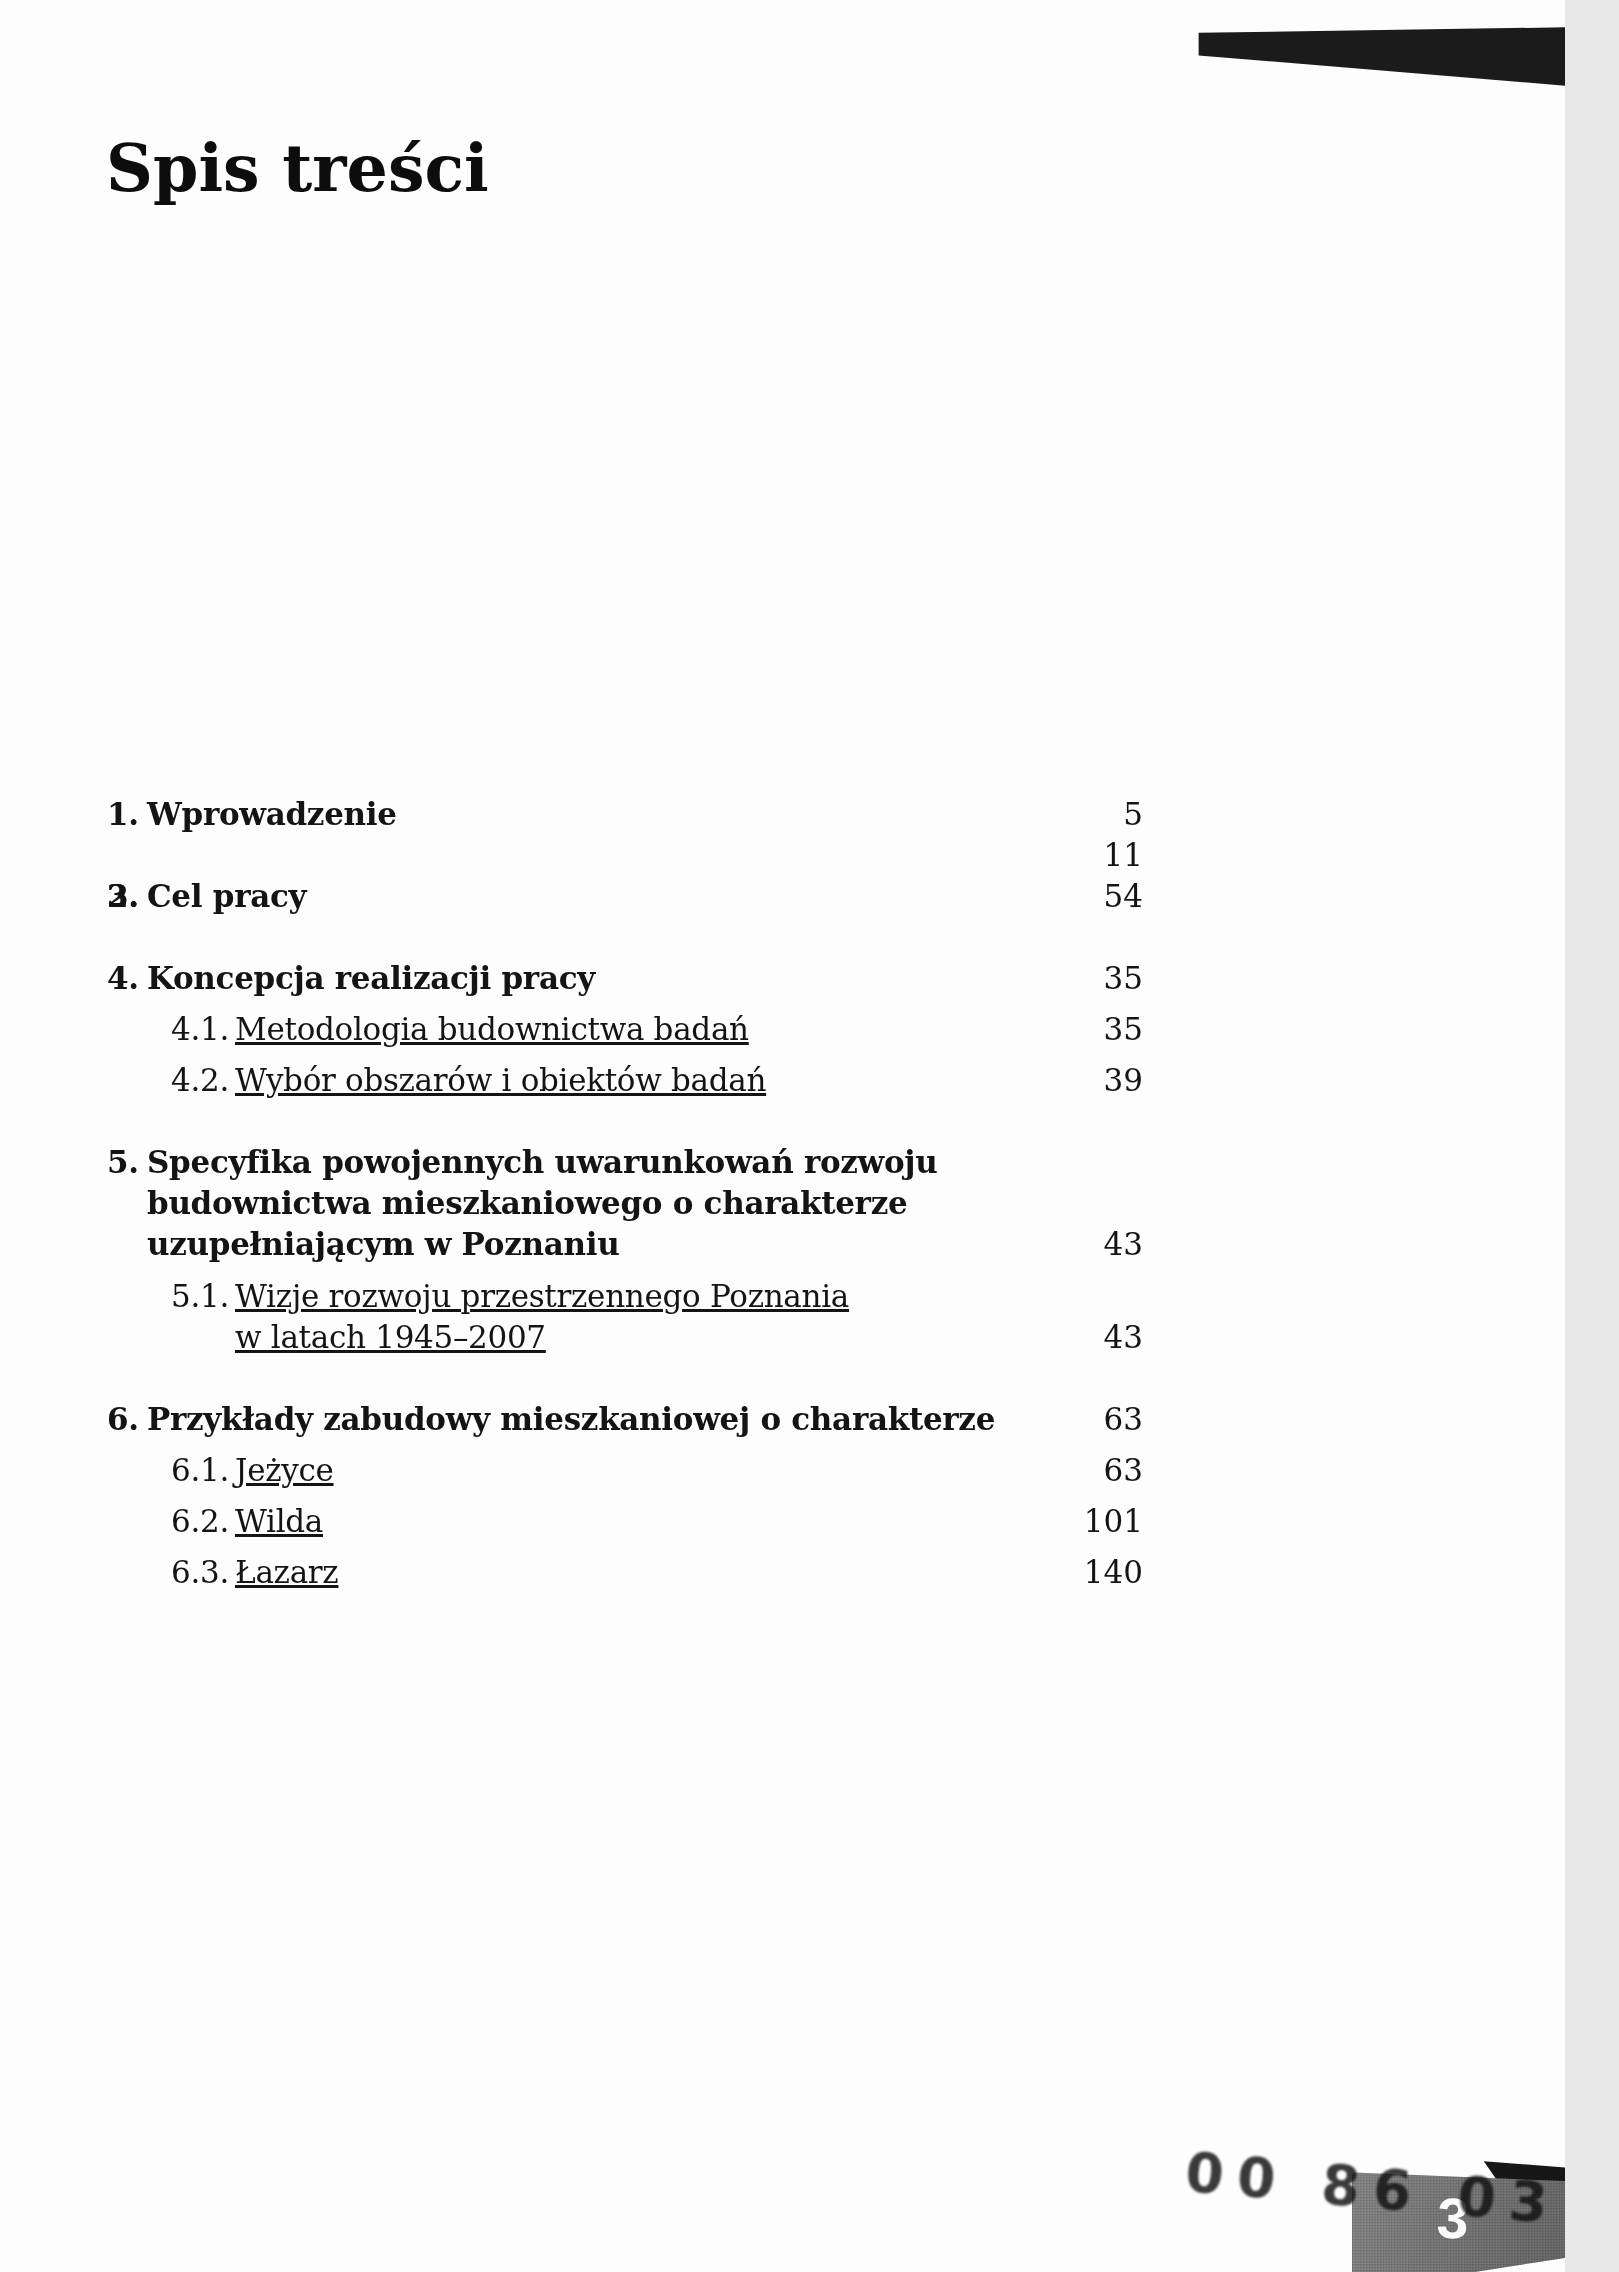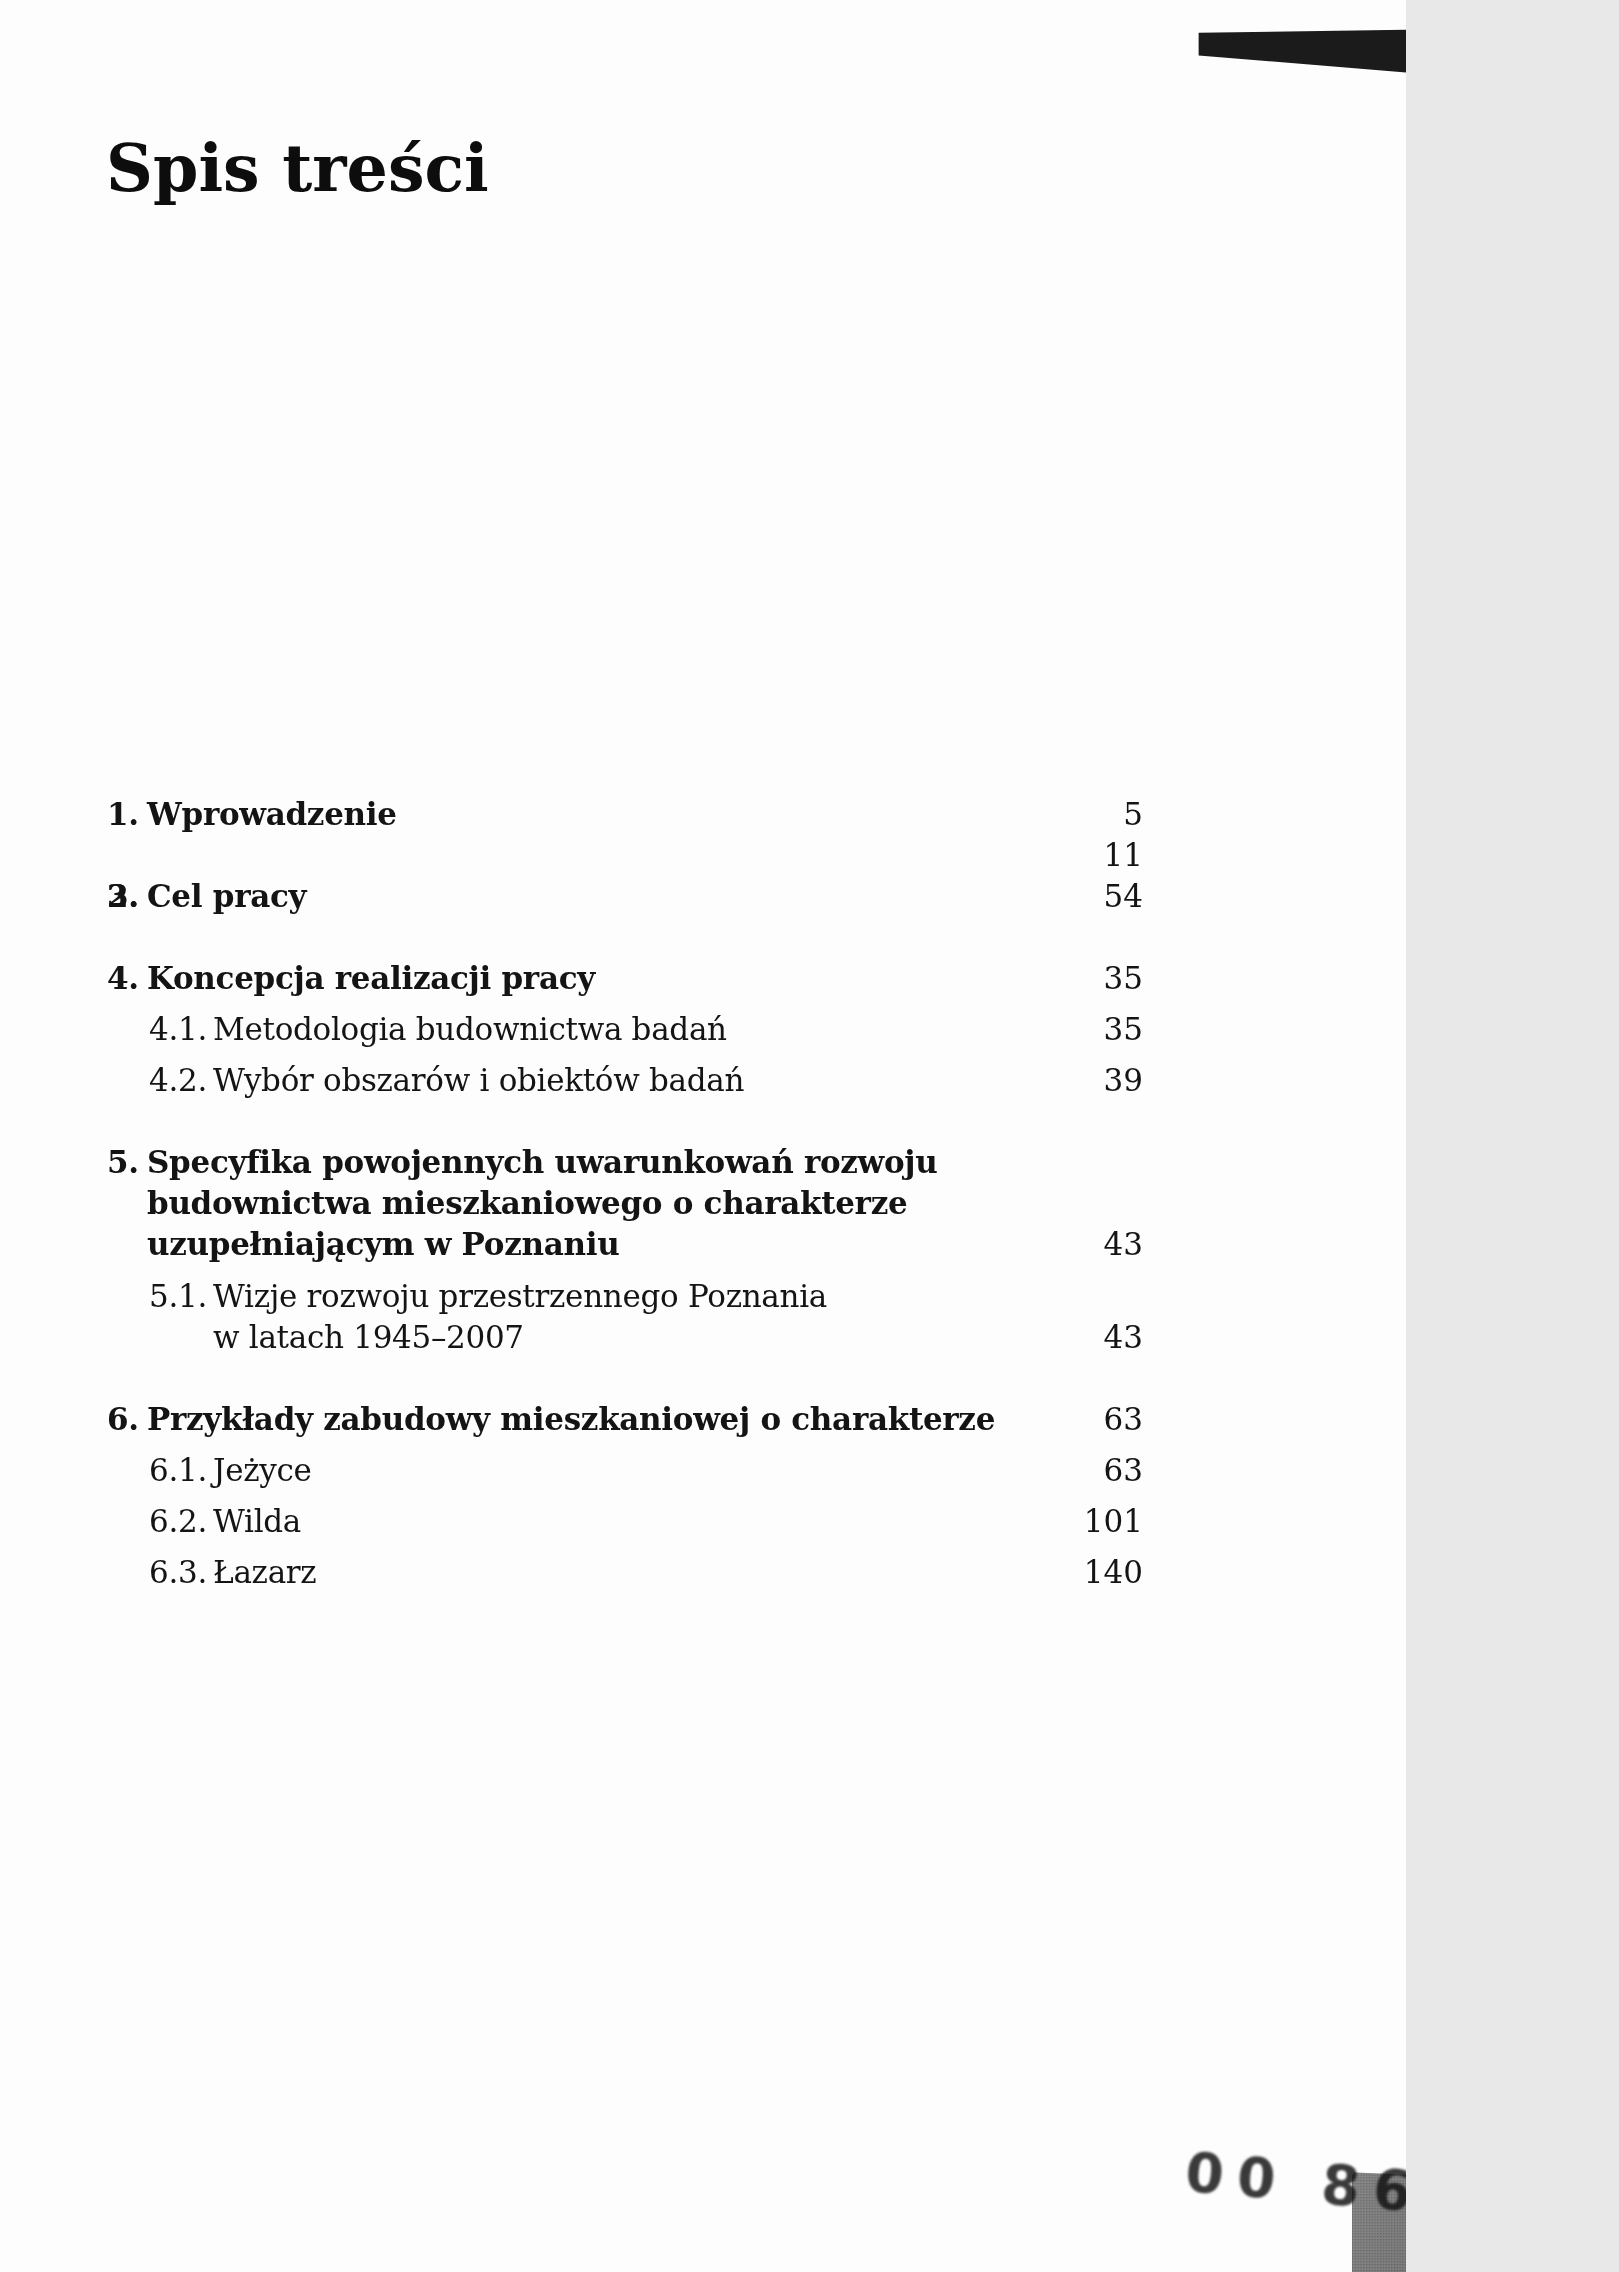--- a/index.html
+++ b/index.html
@@ -1,23 +1,22 @@
 <!DOCTYPE html>
 <html style="font-size:9px"><head>
 <meta charset="utf-8">
 <style>
   html,body{margin:0;padding:0;background:#e8e8e8;}
   .page{
     position:relative;
-    width:1392px;height:2273px;
+    width:1565px;height:2273px;
     background:#fdfdfd;
     overflow:hidden;
     font-family:"DejaVu Serif","Liberation Serif",serif;
     color:#141414;
-    padding-left:14px;
   }
   
   .page-title{
     position:absolute;
     left:106px;top:130px;
     margin:0;
     font-size:65px;
     font-weight:bold;
     letter-spacing:0px;
     color:#0d0d0d;
@@ -33,21 +32,21 @@
   }
   .entry{position:relative;}
   .entry .num{position:absolute;left:0;top:0;white-space:nowrap;}
   .entry .line{display:block;white-space:nowrap;}
   .entry .pg{
     position:absolute;right:0;bottom:0;
     font-weight:normal;
     letter-spacing:0;
   }
   .entry.chapter{font-weight:bold;padding-left:40px;margin-top:41px;}
-  .entry.sub{font-weight:normal;margin-left:42px;padding-left:64px;margin-top:10.2px;}
+  .entry.sub{font-weight:normal;margin-left:64px;padding-left:64px;margin-top:10.2px;text-decoration:underline;}
   .toc .entry:first-child{margin-top:0;}
   
   .scan-shapes{position:absolute;left:0;top:0;z-index:1;}
   
   .page-tab{
     position:absolute;
     left:1352px;top:2169px;
     width:227px;height:108px;
     z-index:2;
     background-color:#7b7b7b;

